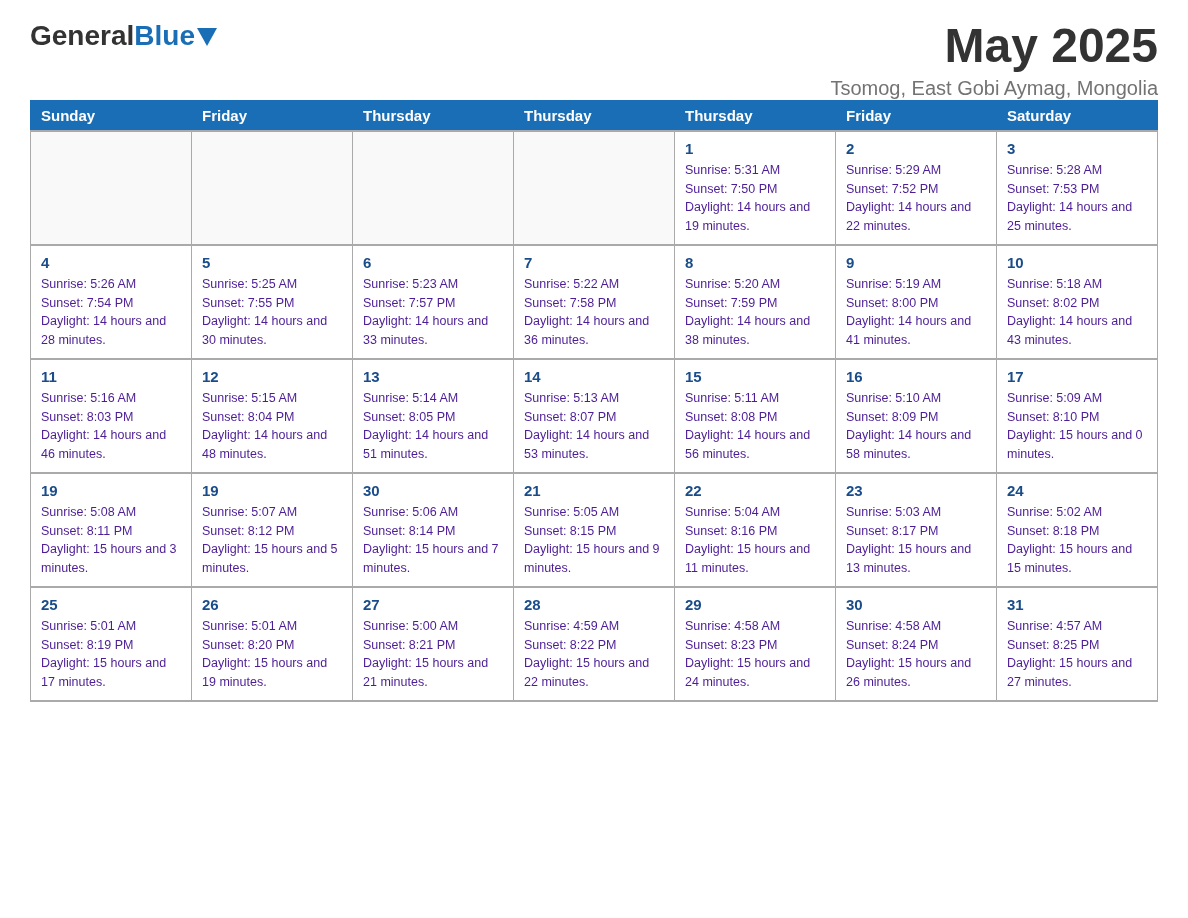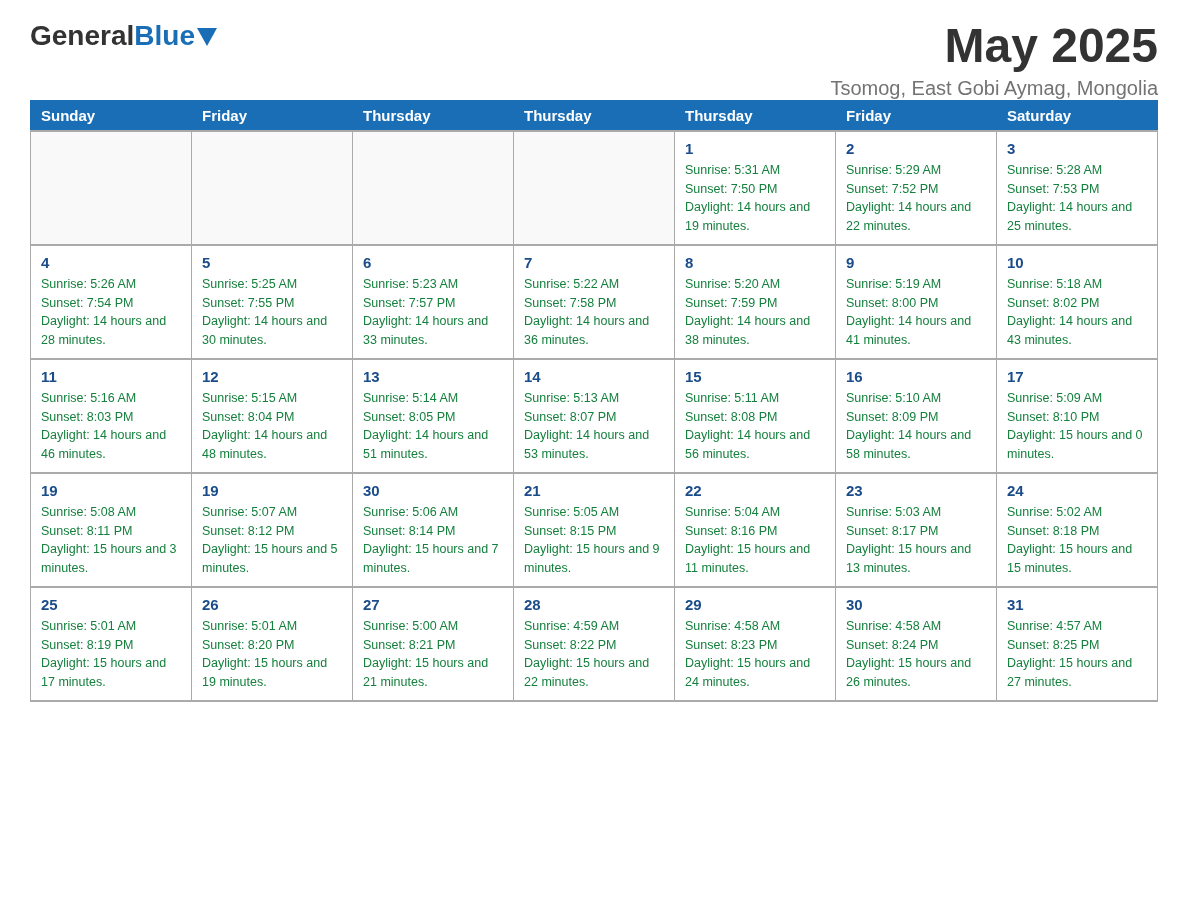--- a/index.html
+++ b/index.html
@@ -78,21 +78,21 @@
     }
     .day-number {
       font-size: 15px;
       font-weight: bold;
       color: #1a4c8a;
       margin-bottom: 4px;
       display: block;
     }
     .day-info {
       font-size: 12.5px;
-      color: #15803d;
+      color: #4c1d95;
       line-height: 1.5;
     }
     .empty-cell {
       background: #f9f9f9;
     }
     tr {
       border-bottom: 2px solid #aaa;
     }
   </style>
 </head>

